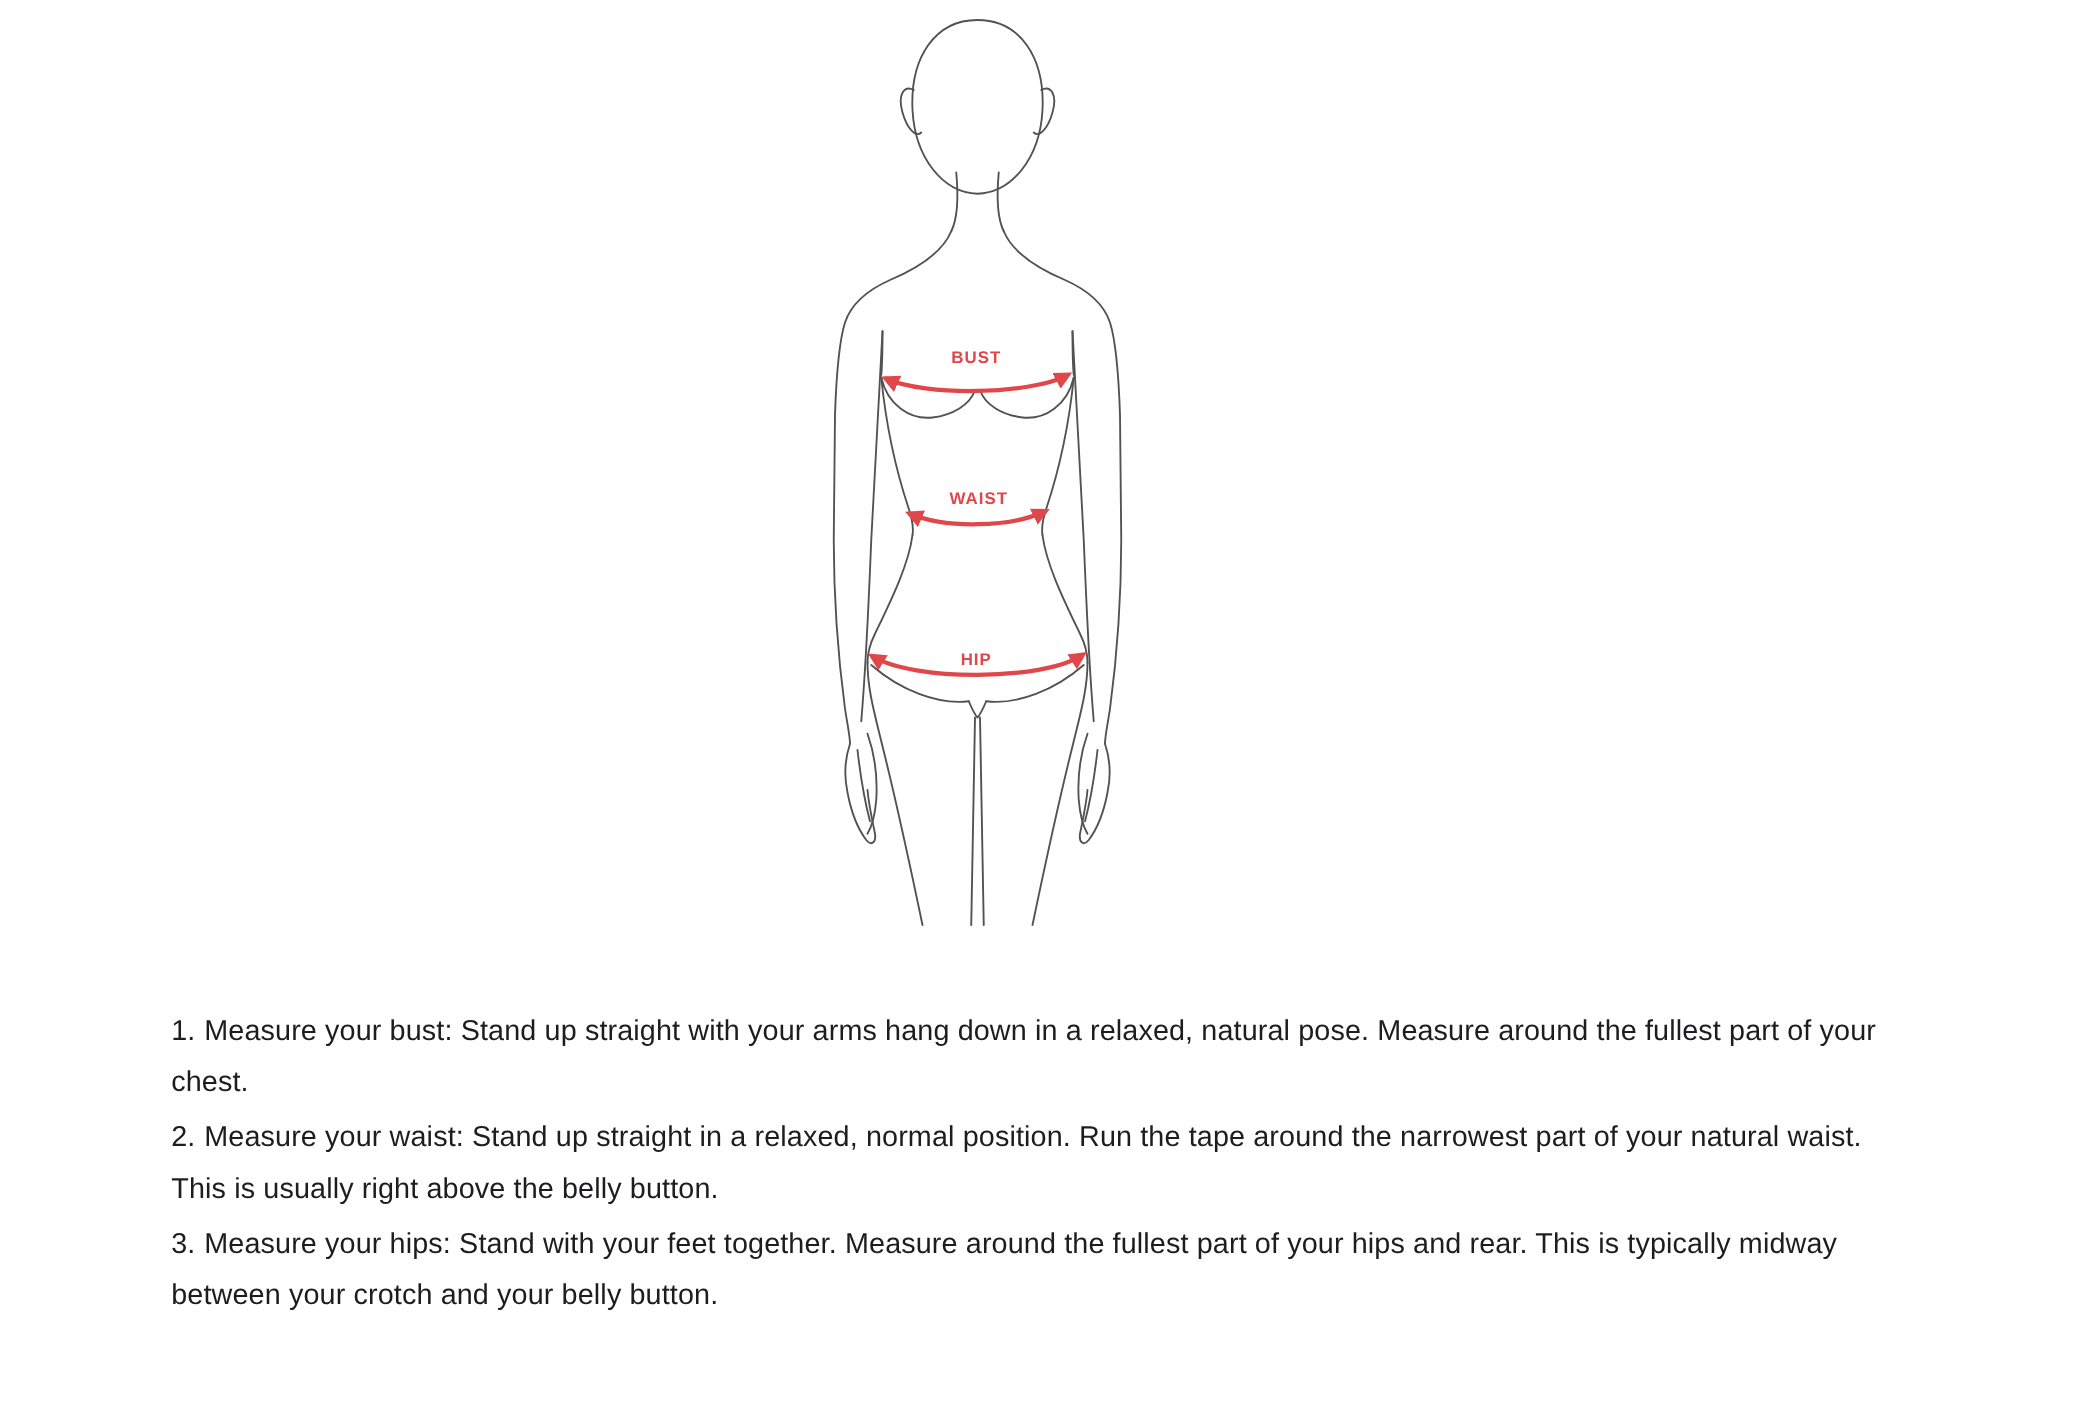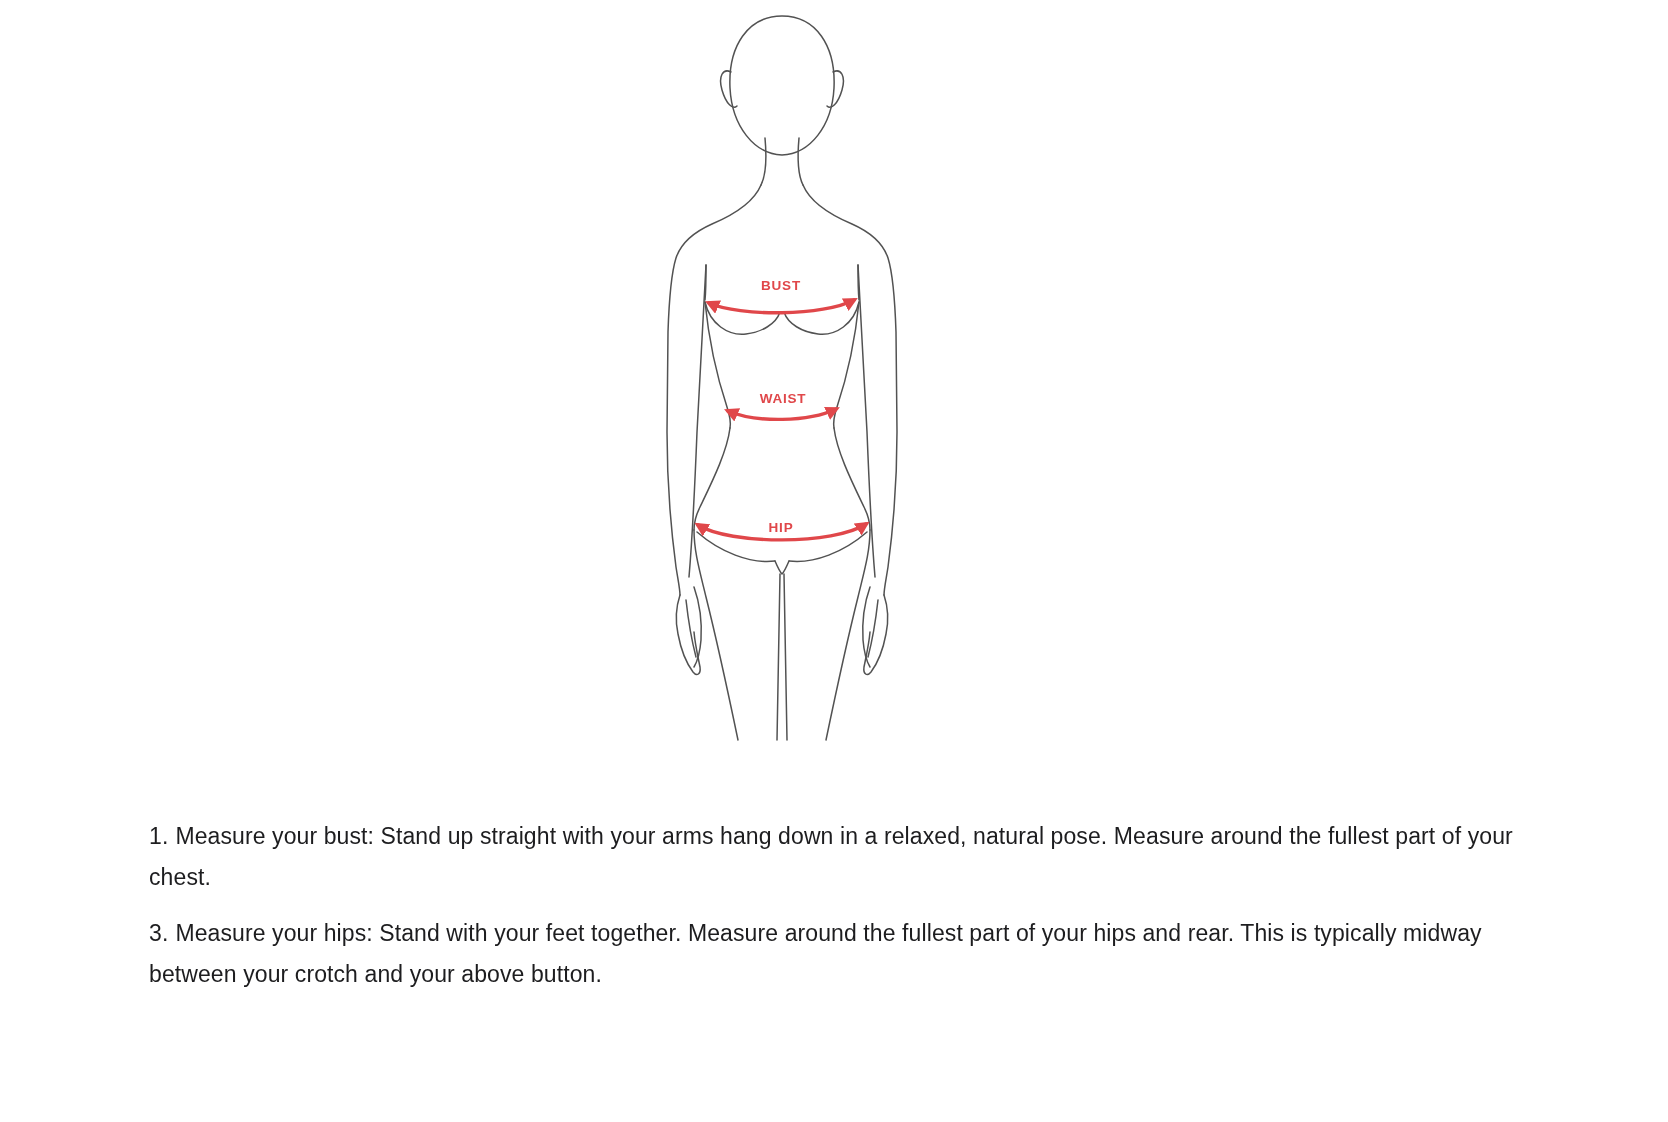--- a/index.html
+++ b/index.html
@@ -45,21 +45,21 @@
     position: absolute;
     left: 133px;
     top: 800px;
     width: 1400px;
     font-size: 23px;
     line-height: 40.5px;
     color: #1d1d1f;
     letter-spacing: 0.1px;
   }
   .instructions p {
-    margin: 16px;
+    margin: 4px;
     padding: 0;
   }
   .num {
     margin-right: 7px;
   }
 </style>
 </head>
 <body>
 
 <div class="figure-wrap">
@@ -115,14 +115,15 @@
     <path class="measure-arrow" marker-start="url(#ah)" marker-end="url(#ah)" d="M698,513 C730,533 834,533 866,512" stroke="#e0474a"></path>
 
     <text class="measure-label" x="781" y="278" fill="#e0474a">BUST</text>
     <text class="measure-label" x="783" y="391" fill="#e0474a">WAIST</text>
     <text class="measure-label" x="781" y="520" fill="#e0474a">HIP</text>
   </svg>
 </div>
 
 <div class="instructions">
   <p><span class="num">1.</span><span>Measure your bust: Stand up straight with your arms hang down in a relaxed, natural pose. Measure around the fullest part of your chest.</span></p>
-  <p><span class="num">3.</span><span>Measure your hips: Stand with your feet together. Measure around the fullest part of your hips and rear. This is typically midway between your crotch and your above button.</span></p>
+  <p><span class="num">2.</span><span>Measure your waist: Stand up straight in a relaxed, normal position. Run the tape around the narrowest part of your natural waist. This is usually right above the belly button.</span></p>
+  <p><span class="num">3.</span><span>Measure your hips: Stand with your feet together. Measure around the fullest part of your hips and rear. This is typically midway between your crotch and your belly button.</span></p>
 </div>
 
 </body></html>

